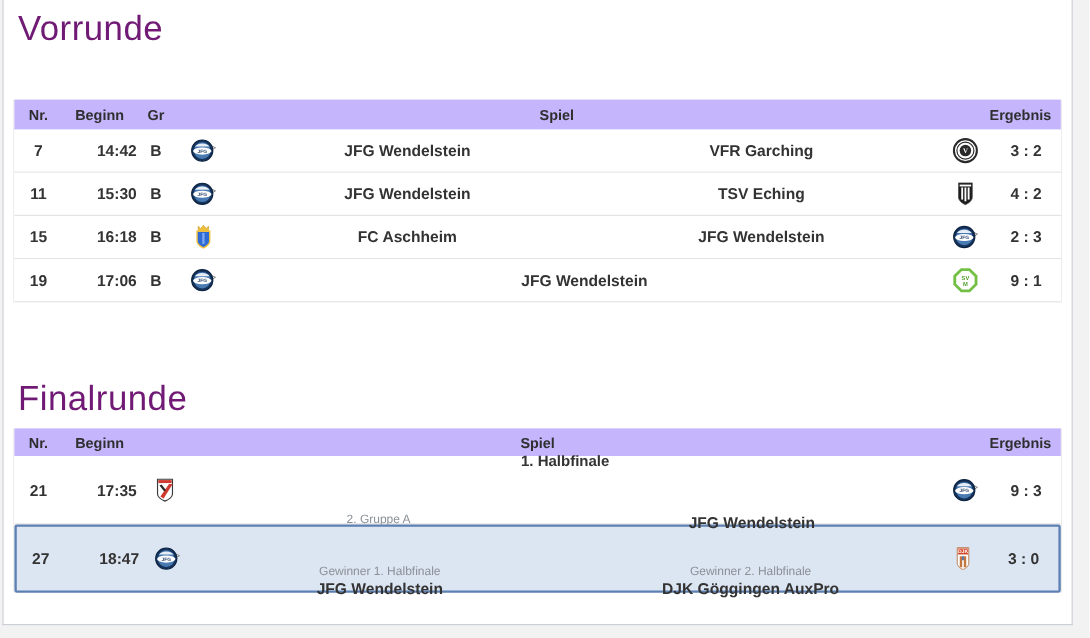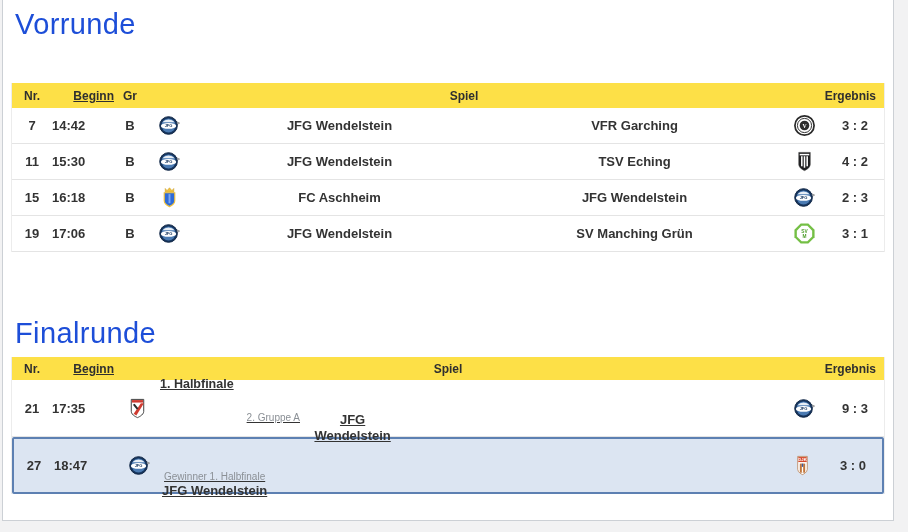--- a/index.html
+++ b/index.html
@@ -11,63 +11,63 @@
     color:#333;
   }
   .frame {
     position:absolute; left:2px; top:0; width:892px; height:521px;
     background:#fff;
     border:1px solid #ccd0d5; border-top:none;
   }
   h1.section-title {
     margin:0; padding:7px 0 0 12px;
     font-size:29px; line-height:34px; font-weight:400;
-    color:#1d4ed8; letter-spacing:0.4px;
+    color:#701a75; letter-spacing:0.4px;
   }
   h1.finalrunde-title { padding-top:0; margin-top:64px; margin-bottom:7px; }
 
   .table { margin:0 8px; border-left:1px solid #ececec; border-right:1px solid #ececec; }
   .vorrunde-table { margin-top:42px; }
 
   .thead {
     display:flex; align-items:center; height:25px;
-    background:#fde047; font-size:12px; font-weight:bold; color:#2f2f2f;
+    background:#c4b5fd; font-size:12px; font-weight:bold; color:#2f2f2f;
   }
   .fr-thead { height:23px; }
 
   .h-nr   { width:40px; text-align:center; }
-  .h-time { width:62px; text-align:right;text-decoration:underline; }
+  .h-time { width:62px; text-align:center; }
   .h-gr   { width:32px; text-align:center; }
   .h-spiel{ flex:1; text-align:center; }
   .h-erg  { width:102px; text-align:right; padding-right:8px; }
 
   .vrow {
     display:flex; align-items:center; height:36px;
     background:#fff; border-bottom:1px solid #e4e4e4;
     font-size:13px; font-weight:bold; color:#333; cursor:pointer;
   }
   .c-nr    { width:40px; text-align:center; }
-  .c-time  { width:62px; text-align:left; }
+  .c-time  { width:62px; text-align:right; }
   .c-gr    { width:32px; text-align:center; }
   .c-logo  { width:46px; display:flex; justify-content:center; align-items:center; }
   .c-logo-away { width:44px; }
   .c-team  { flex:1; text-align:center; }
   .c-result{ width:58px; text-align:center; }
   .logo { width:23px; height:23px; display:block; }
 
   .frow {
     display:flex; align-items:center; height:57px;
     background:#fff; border-bottom:1px solid #e4e4e4;
     font-size:13px; font-weight:bold; color:#333; cursor:pointer;
   }
   .frow.highlighted {
     background:#dce5f2;
     border:2px solid #5d80b2; border-radius:2px;
   }
-  .match-block { flex:1; display:flex; flex-direction:row; justify-content:flex-start; padding-top:4px;text-decoration:underline; }
+  .match-block { flex:1; display:flex; flex-direction:column; justify-content:flex-start; padding-top:4px; }
   .stage { text-align:center; font-size:12.5px; font-weight:bold; margin-bottom:2px; }
   .teams { display:flex;margin-top:35px; }
   .team-stack { flex:1; text-align:center; }
   .team-sub { font-size:10px; font-weight:normal; color:#8b9096; line-height:12px; }
   .team-name { font-size:13px; font-weight:bold; line-height:16px; }
 
   .svg-defs { position:absolute; width:0; height:0; overflow:hidden; }
 </style>
 </head>
 <body>
@@ -198,27 +198,26 @@
       <div class="vrow">
         <span class="c-nr">19</span>
         <span class="c-time">17:06</span>
         <span class="c-gr">B</span>
         <span class="c-logo">
             <svg class="logo">
               <use href="#sym-jfg"></use>
             </svg>
           </span>
         <span class="c-team">JFG Wendelstein</span>
-        <span class="c-team">SV Manching Grün</span>
         <span class="c-logo c-logo-away">
             <svg class="logo">
               <use href="#sym-svm"></use>
             </svg>
           </span>
-        <span class="c-result">3 : 1</span>
+        <span class="c-result">9 : 1</span>
       </div>
     </div>
   </section>
 
   <section>
     <h1 class="section-title finalrunde-title">Finalrunde</h1>
 
     <div class="table">
       <div class="thead fr-thead">
         <span class="h-nr">Nr.</span>
@@ -261,20 +260,24 @@
             <svg class="logo">
               <use href="#sym-jfg"></use>
             </svg>
           </span>
         <div class="match-block">
           <div class="teams">
             <div class="team-stack">
               <div class="team-sub">Gewinner 1. Halbfinale</div>
               <div class="team-name">JFG Wendelstein</div>
             </div>
+            <div class="team-stack">
+              <div class="team-sub">Gewinner 2. Halbfinale</div>
+              <div class="team-name">DJK Göggingen AuxPro</div>
+            </div>
           </div>
         </div>
         <span class="c-logo c-logo-away">
             <svg class="logo">
               <use href="#sym-djk"></use>
             </svg>
           </span>
         <span class="c-result">3 : 0</span>
       </div>
     </div>

